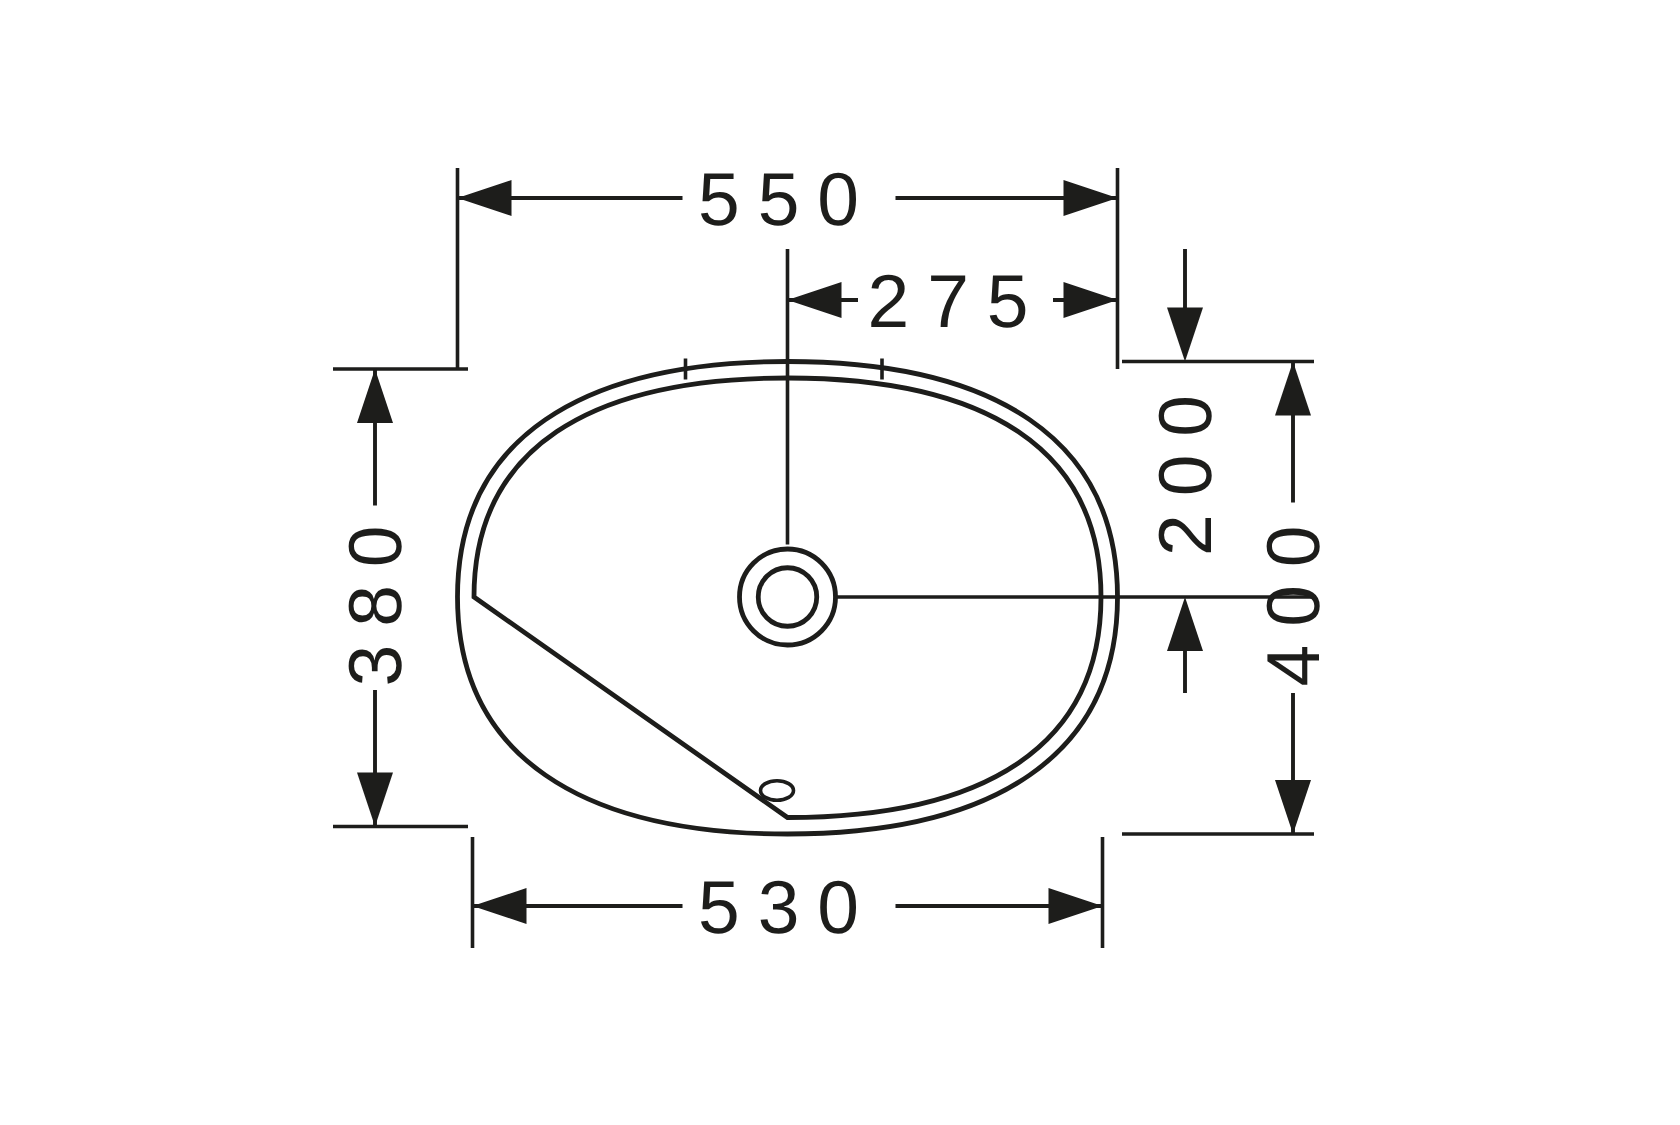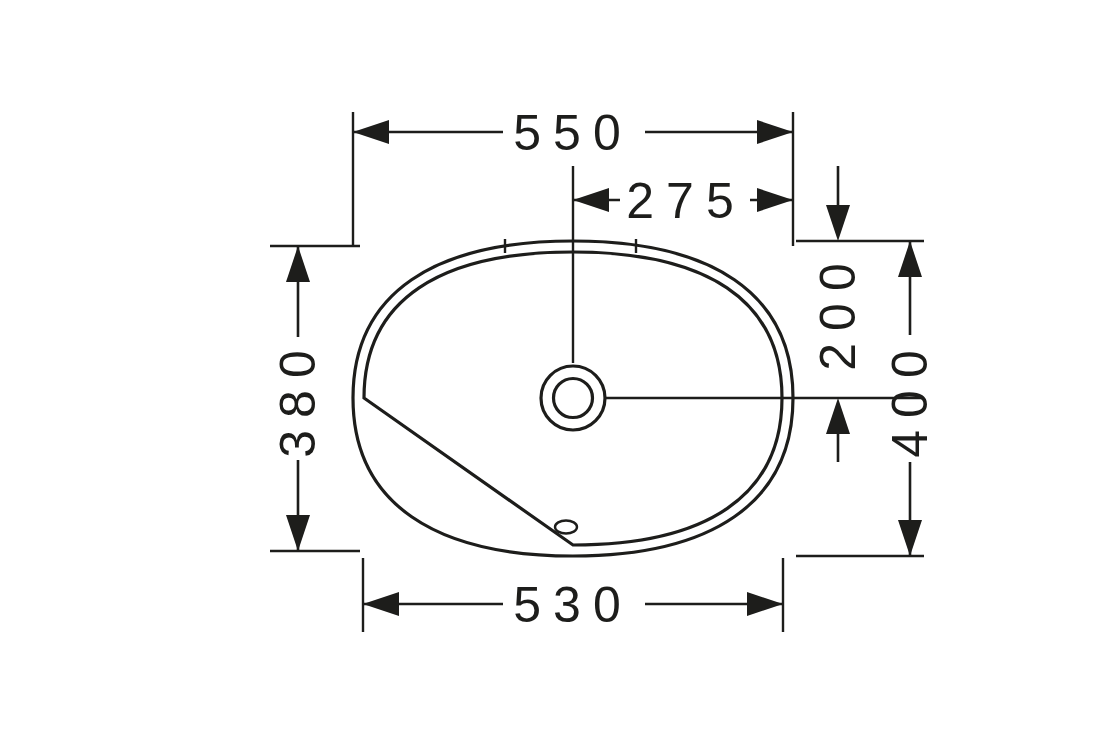--- a/index.html
+++ b/index.html
@@ -11,21 +11,20 @@
     padding:0;
     background:var(--bg-color);
     font-family:"Liberation Sans", sans-serif;
   }
   .drawing-canvas{
     width:909px;
     height:750px;
     background:var(--bg-color);
     position:relative;
     overflow:hidden;
-    padding-left:48px;
   }
   svg{display:block;}
   .outline{
     fill:none;
     stroke:var(--line-color);
     stroke-width:3.2;
   }
   .thin{
     fill:none;
     stroke:var(--line-color);

